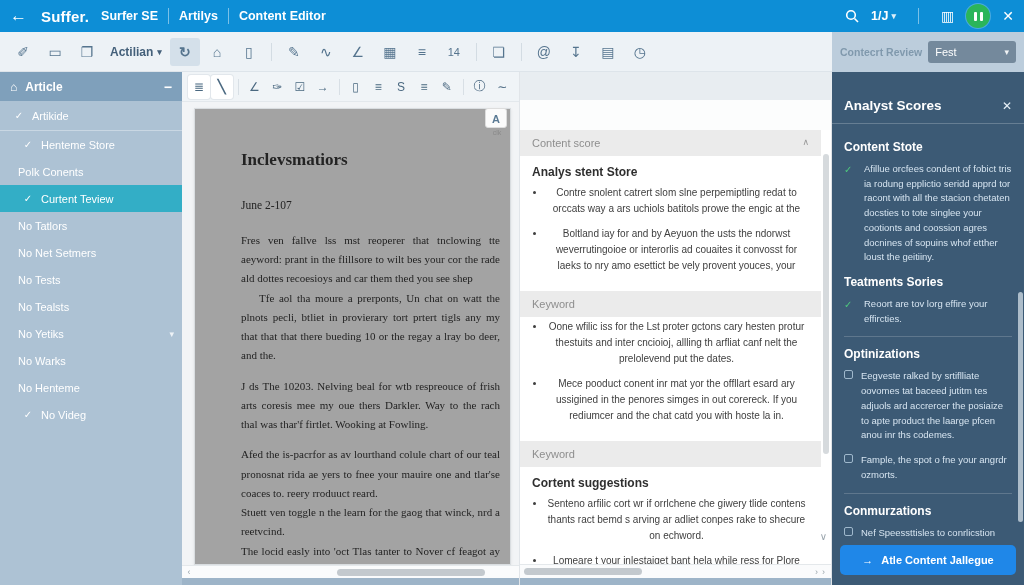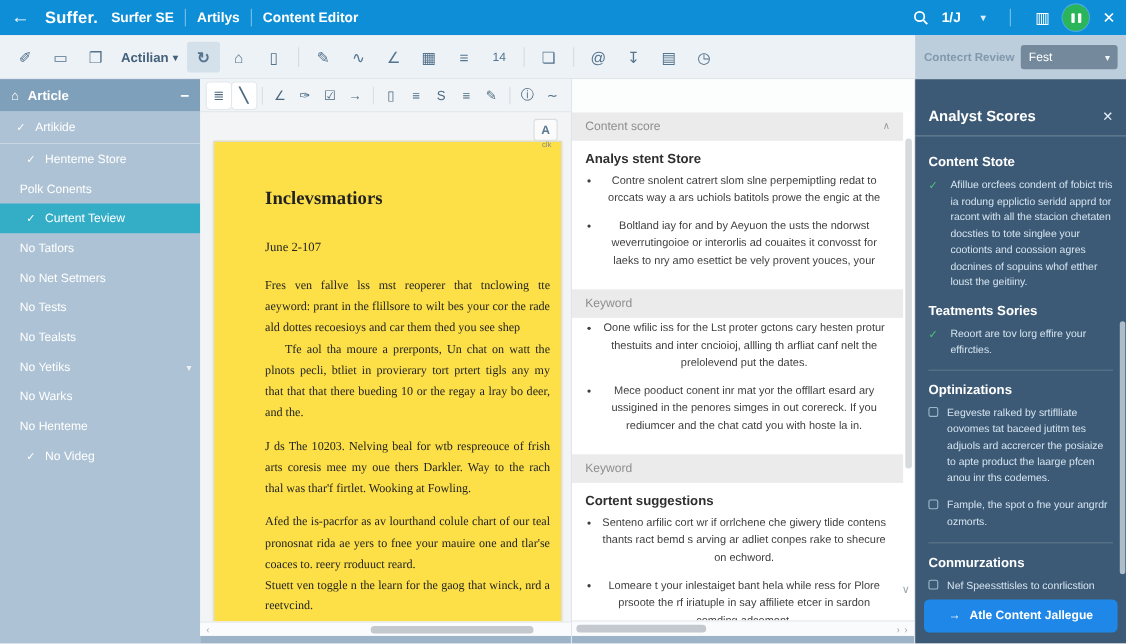--- a/index.html
+++ b/index.html
@@ -9,21 +9,21 @@
 
   
   .topbar { height:32px; background:#0d8ed6; display:flex; align-items:center; color:#fff; flex:0 0 32px; padding:0 10px; }
   .topbar .back { font-size:17px; margin-right:14px; cursor:pointer; }
   .topbar .logo { font-weight:bold; font-size:15px; letter-spacing:.2px; margin-right:12px; }
   .tb-div { width:1px; height:16px; background:rgba(255,255,255,.45); margin:0 10px; }
   .topbar .navitem { font-size:12.5px; font-weight:600; }
   .topbar .spacer { flex:1; }
   .topbar .right { display:flex; align-items:center; gap:12px; }
   .searchwrap svg { display:block; }
-  .counter { font-size:12.5px; font-weight:600; display:flex; align-items:center; gap:18px; }
+  .counter { font-size:12.5px; font-weight:600; display:flex; align-items:center; gap:3px; }
   .counter .chev { font-size:9px; opacity:.85; }
   .icon-white { font-size:14px; color:#fff; }
   .pausebtn { width:24px; height:24px; border-radius:50%; background:#2bb55a; display:flex; align-items:center; justify-content:center; gap:3px; cursor:pointer; box-shadow:0 0 0 1px rgba(255,255,255,.25); }
   .pausebtn i { width:3px; height:9px; background:#fff; border-radius:1px; }
   .closex { font-size:14px; cursor:pointer; }
 
   
   .toolbar-row { height:40px; display:flex; flex:0 0 40px; }
   .toolbar { flex:1; background:#edf2f6; display:flex; align-items:center; padding:0 8px; gap:2px; border-bottom:1px solid #dde4ea; }
   .tool { width:30px; height:28px; display:flex; align-items:center; justify-content:center; color:#55748e; font-size:14px; border-radius:3px; cursor:pointer; }
@@ -58,37 +58,37 @@
   .sb-item .chev { font-size:9px; opacity:.8; }
 
   
   .editor-col { width:338px; display:flex; flex-direction:column; background:#f2f4f6; border-right:1px solid #e1e5e9; min-height:0; }
   .ed-toolbar { height:30px; background:#f0f4f7; border-bottom:1px solid #e3e8ec; display:flex; align-items:center; padding:0 6px; gap:1px; flex:0 0 30px; }
   .etool { width:26px; height:24px; display:flex; align-items:center; justify-content:center; color:#4a6880; font-size:12px; border-radius:3px; cursor:pointer; }
   .etool.chip { background:#fff; box-shadow:0 0 0 1px #e2e7ec; }
   .etool.pen { font-size:13px; font-weight:bold; }
   .ed-div { width:1px; height:16px; background:#d8dfe5; margin:0 4px; }
   .doc-area { flex:1; position:relative; overflow:hidden; padding:6px 8px 0 12px; }
-  .page { background:#fde047; border:1px solid #d9dde0; box-shadow:0 1px 3px rgba(0,0,0,.08); height:100%; padding:36px 10px 10px 46px; font-family:"Liberation Serif", serif; color:#232323; font-size:11px; line-height:1.75; text-align:justify; overflow:hidden;margin-top:20px; }
+  .page { background:#a3a3a3; border:1px solid #d9dde0; box-shadow:0 1px 3px rgba(0,0,0,.08); height:100%; padding:36px 10px 10px 46px; font-family:"Liberation Serif", serif; color:#232323; font-size:11px; line-height:1.75; text-align:justify; overflow:hidden; }
   .page h1 { font-size:17px; font-weight:bold; margin-bottom:20px; font-family:"Liberation Serif", serif; }
   .page .date { margin-bottom:16px; font-size:11.5px; }
   .page p { margin-bottom:11px; }
   .page p.tight { margin-bottom:0; }
   .page .indent { text-indent:18px; margin-top:-11px; }
   .hl { background:#f9ee3e; font-weight:bold; }
   .float-chip { position:absolute; top:6px; right:10px; width:24px; text-align:center; }
   .float-chip .box { width:22px; height:20px; background:#fbfbfb; border:1px solid #ddd; border-radius:3px; color:#5a7a94; font-weight:bold; font-size:11px; line-height:20px; cursor:pointer; }
   .float-chip .cap { font-size:7px; color:#8a8a8a; margin-top:1px; }
   .hscroll { height:13px; background:#fafbfc; border-top:1px solid #e4e8eb; display:flex; align-items:center; flex:0 0 13px; position:relative; }
   .hscroll .arr { width:14px; text-align:center; color:#9aa5ad; font-size:9px; cursor:pointer; }
   .hscroll .thumb { position:absolute; left:46%; width:44%; height:7px; border-radius:4px; background:#c3c9ce; top:3px; cursor:pointer; }
   .bottom-strip { height:7px; background:#9db4c8; flex:0 0 7px; }
 
   
-  .content-panel { width:312px; background:#fff; display:flex; flex-direction:column; min-height:0; position:relative; border-right:1px solid #dfe3e7; }
+  .content-panel { width:312px; background:#fff; display:flex; flex-direction:column; min-height:0; position:relative; border-right:1px solid #dfe3e7;margin-top:28px; }
   .cp-top { height:30px; flex:0 0 30px; background:#fcfdfd; }
   .cp-scrollwrap { flex:1; overflow:hidden; position:relative; padding-right:10px; }
   .cp-header { background:#ebebeb; color:#8e8e8e; font-size:11px; padding:7px 12px; display:flex; }
   .cp-header .grow { flex:1; }
   .cp-header .uparr { color:#9a9a9a; font-size:9px; }
   .cp-title { font-size:12px; font-weight:bold; color:#2f2f2f; padding:9px 12px 4px 12px; }
   .cp-bullets { padding:2px 14px 8px 26px; }
   .cp-bullets li { font-size:10px; color:#3e3e3e; line-height:1.6; margin-bottom:9px;text-align:center; }
   .vscroll { position:absolute; right:2px; top:24px; width:6px; height:300px; border-radius:3px; background:#d6dadd; }
   .cp-hscroll { height:14px; flex:0 0 14px; border-top:1px solid #e4e8eb; background:#fafbfc; position:relative; display:flex; align-items:center; justify-content:flex-end; gap:4px; padding-right:6px; }

